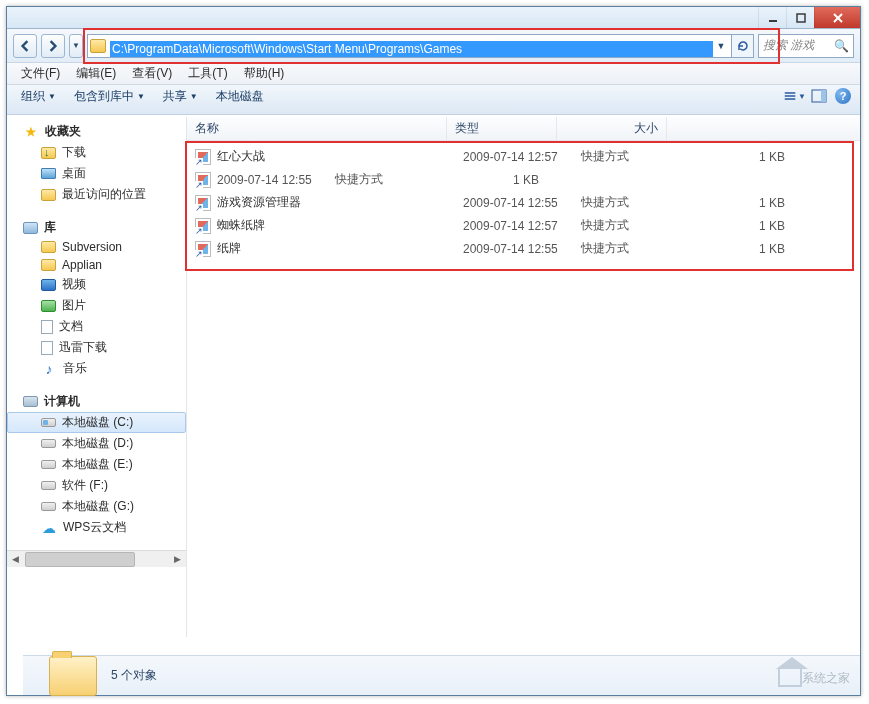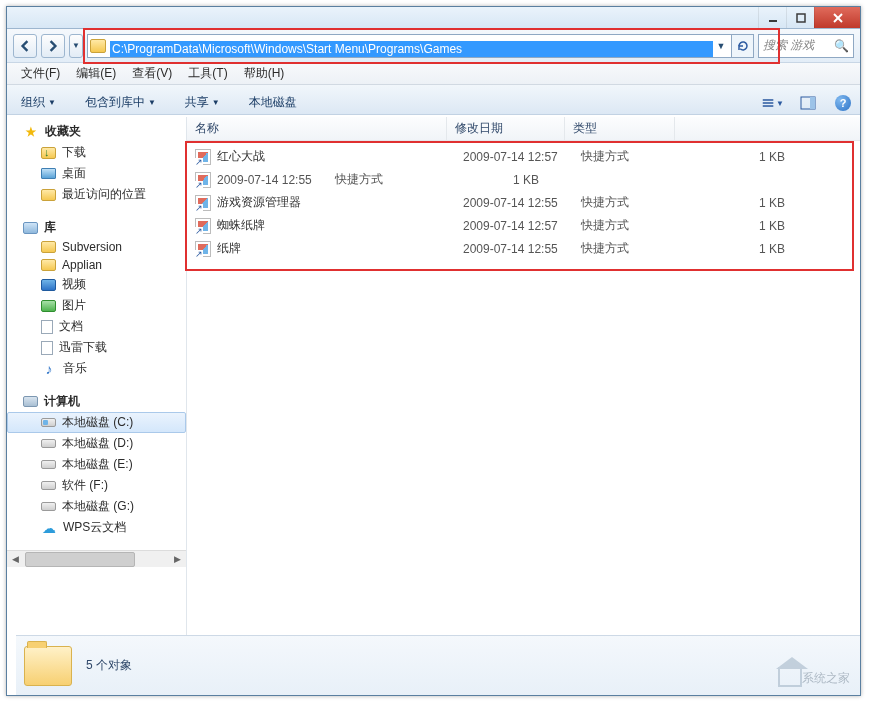--- a/index.html
+++ b/index.html
@@ -28,21 +28,21 @@
 .hl-addr { left: -4px; top: -6px; right: -26px; bottom: -6px; }
 
 .searchbox { width: 96px; height: 24px; border: 1px solid #8fa8c3; background: #fff; display: flex; align-items: center; padding: 0 4px; color: #888; font-style: italic; }
 .searchbox .mag { margin-left: auto; color: #6a8db3; font-style: normal; }
 
 
 .menubar { height: 22px; background: linear-gradient(#f7f9fb,#edf1f6); border-bottom: 1px solid #d1d9e2; display: flex; align-items: center; padding-left: 6px; }
 .menuitem { padding: 0 8px; display: flex; align-items: center; color: #2b2b2b; }
 
 
-.toolbar { height: 30px; background: linear-gradient(#f1f6fb,#dce8f4); border-bottom: 1px solid #c2d2e3; display: flex; align-items: flex-end; padding: 0 6px; gap: 13px; }
+.toolbar { height: 30px; background: linear-gradient(#f1f6fb,#dce8f4); border-bottom: 1px solid #c2d2e3; display: flex; align-items: flex-start; padding: 0 6px; gap: 2px; }
 .tbtn { padding: 3px 8px; color: #1b3d66; display: flex; align-items: center; gap: 3px; border-radius: 2px; }
 .tbtn .dd { font-size: 8px; }
 .tspacer { flex: 1; }
 .tico { width: 22px; height: 22px; display: flex; align-items: center; justify-content: center; color: #2c5aa0; border-radius: 2px; }
 .help-ic { width: 16px; height: 16px; border-radius: 50%; background: radial-gradient(circle at 30% 30%, #7fb8ef, #2d73c7); color: #fff; font-weight: bold; display: flex; align-items: center; justify-content: center; font-size: 11px; }
 
 
 .body { position: absolute; top: 110px; bottom: 58px; left: 0; right: 0; display: flex; }
 .sidebar { width: 180px; border-right: 1px solid #e0e6ec; background: #fff; overflow: auto; padding: 4px 0 10px; }
 .group { margin-bottom: 12px; }
@@ -86,21 +86,21 @@
 .ic-shortcut::after { content: "↗"; position: absolute; left: -1px; bottom: -2px; font-size: 9px; color: #2c5aa0; background: #fff; line-height: 8px; }
 
 .hl-rows { left: -2px; right: 6px; top: 0px; height: 130px; }
 
 
 .hscroll { position: absolute; left: 0; right: 0; bottom: 0; height: 17px; background: #f0f0f0; border-top: 1px solid #dcdcdc; display: flex; }
 .hscroll .thumb { width: 170px; height: 15px; margin: 1px; background: #cfcfcf; border: 1px solid #b5b5b5; border-radius: 2px; }
 .hscroll .arrow { width: 17px; display: flex; align-items: center; justify-content: center; color: #666; font-size: 9px; }
 
 
-.status { position: absolute; left: 9px; right: 0; bottom: 0; height: 60px; background: linear-gradient(#f4f8fc,#e8f0f8); border-top: 1px solid #cdd9e6; display: flex; align-items: center; padding: 4px 8px; gap: 14px; }
+.status { position: absolute; left: 16px; right: 0; bottom: 0; height: 40px; background: linear-gradient(#f4f8fc,#e8f0f8); border-top: 1px solid #cdd9e6; display: flex; align-items: center; padding: 4px 26px; gap: 14px; }
 .bigfolder { width: 48px; height: 40px; background: linear-gradient(#fff1c8,#f7d072); border: 1px solid #d9b24e; border-radius: 3px; position: relative; }
 .bigfolder::before { content: ""; position: absolute; top: -6px; left: 2px; width: 18px; height: 6px; background: #f7d072; border: 1px solid #d9b24e; border-bottom: none; border-radius: 2px 2px 0 0; }
 .statustext { color: #30486a; }
 .wm { position: absolute; right: 10px; bottom: 8px; display: flex; align-items: flex-end; opacity: .55; color: #7a8a99; font-size: 13px; }
 .wm .house { width: 24px; height: 20px; border: 2px solid #9fb2c4; border-top: none; position: relative; }
 .wm .house::before { content: ""; position: absolute; left: -4px; top: -10px; width: 0; height: 0; border-left: 16px solid transparent; border-right: 16px solid transparent; border-bottom: 12px solid #9fb2c4; }
 </style>
 </head>
 <body>
 
@@ -295,22 +295,22 @@
       <div class="hscroll" style="position:relative;margin-top:6px;">
         <div class="arrow">◀</div>
         <div class="thumb" style="width:110px;"></div>
         <div class="arrow" style="margin-left:auto">▶</div>
       </div>
     </div>
 
     <div class="content">
       <div class="cols">
         <div class="col c-name">名称</div>
-        <div class="col c-date">修改日期</div>
         <div class="col c-type">类型</div>
+        <div class="col c-size">大小</div>
       </div>
 
       <div class="rows">
         <div class="highlight-red hl-rows" style="position:absolute;"></div>
 
         <div class="row">
           <span class="ic ic-shortcut"></span>
           <span class="r-name">红心大战</span>
           <span class="r-date">2009-07-14 12:57</span>
           <span class="r-type">快捷方式</span>

